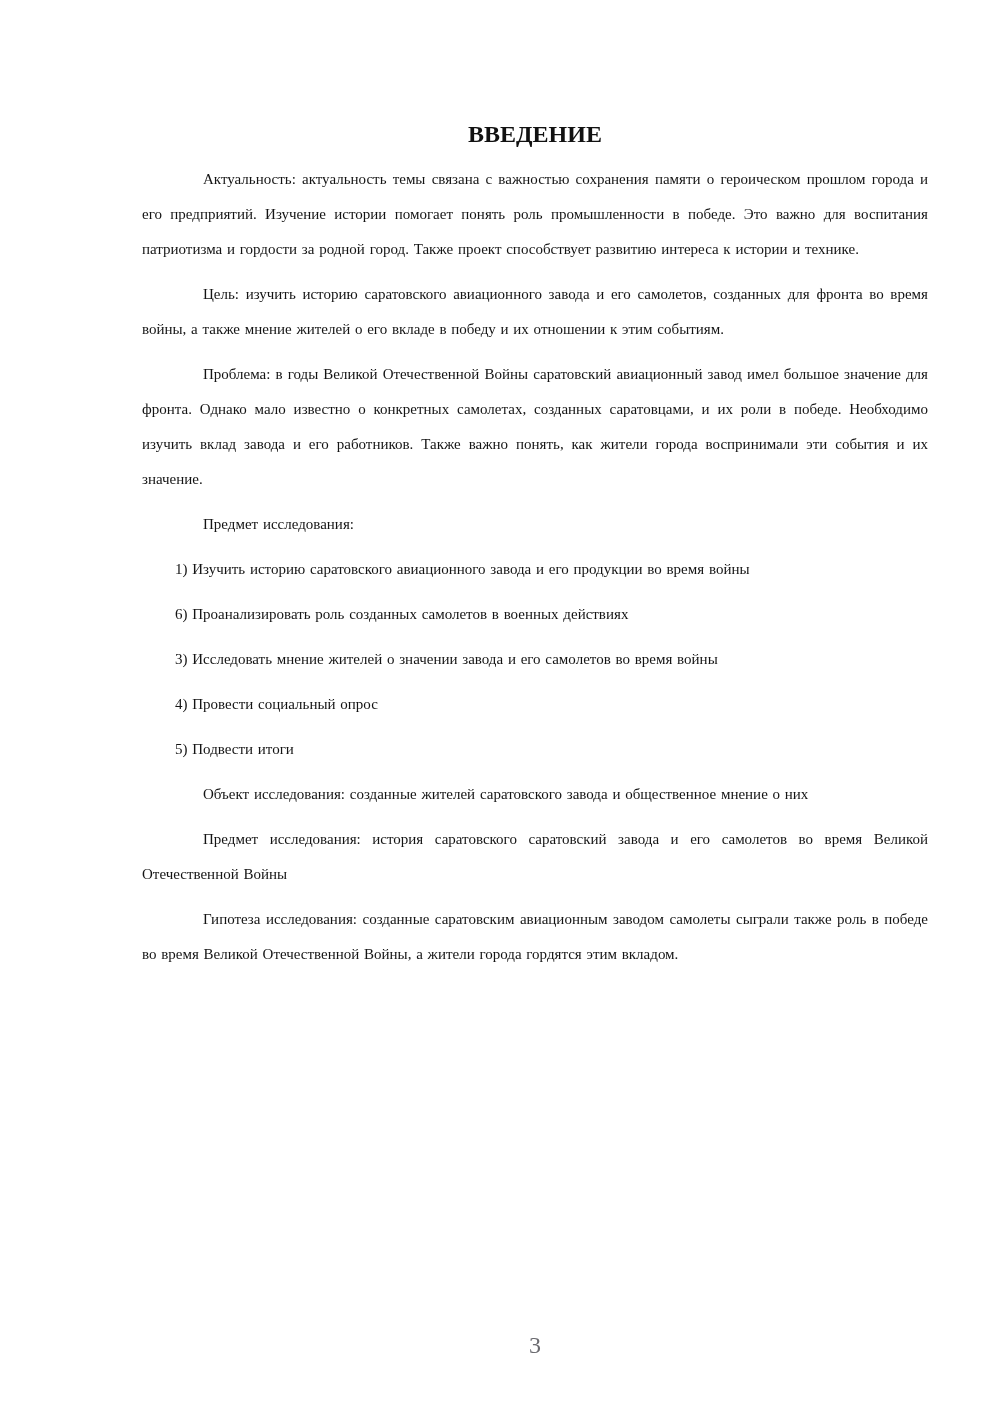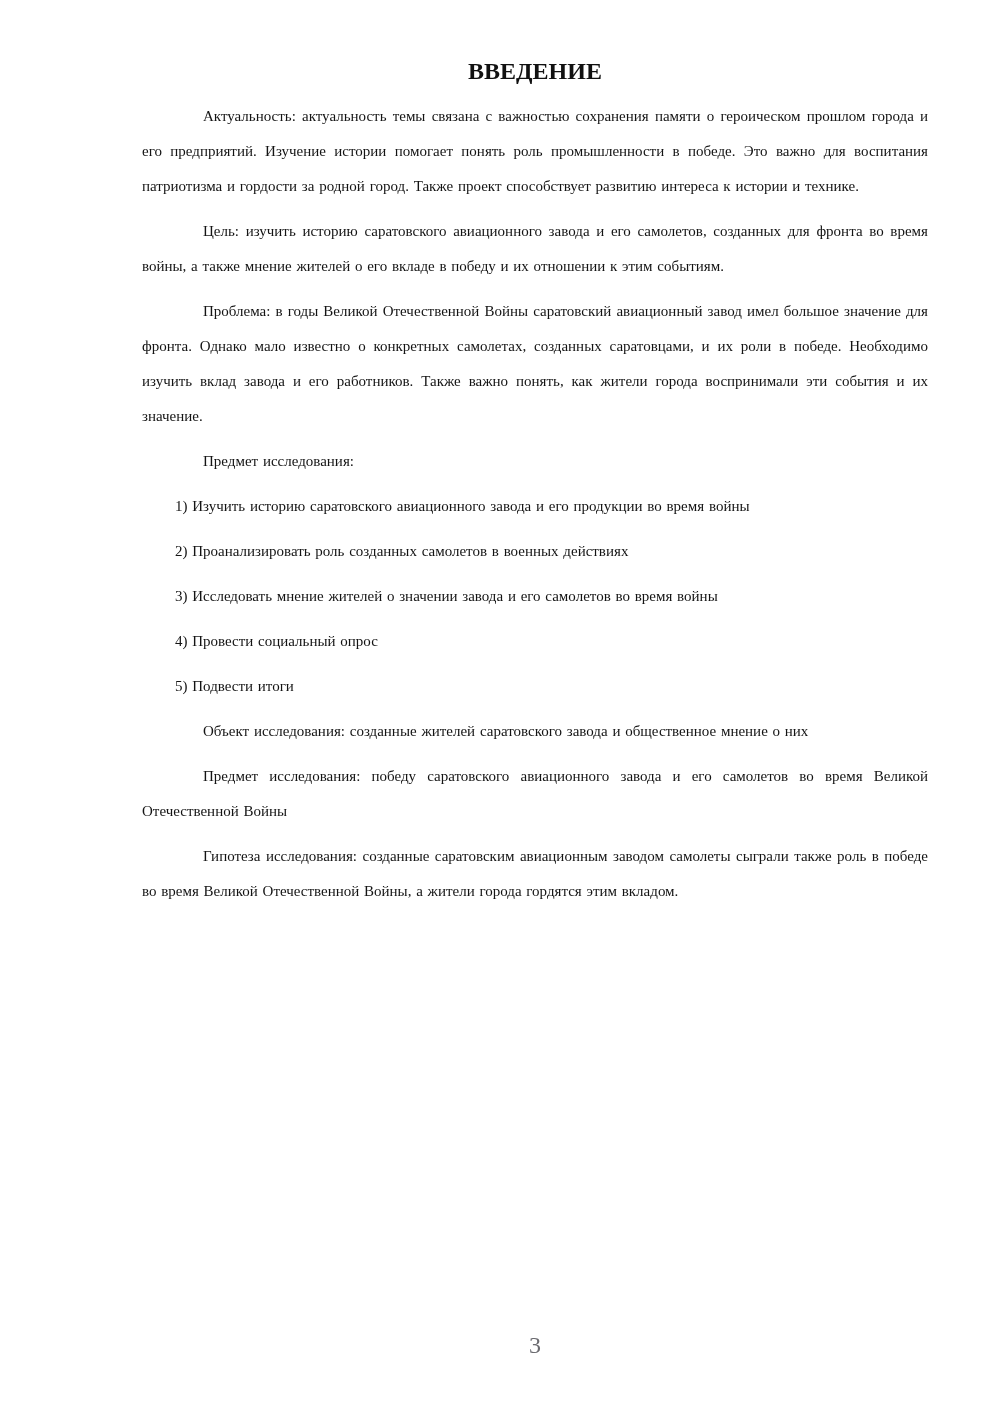--- a/index.html
+++ b/index.html
@@ -13,21 +13,21 @@
     color: #141414;
     font-family: "Liberation Serif", "DejaVu Serif", serif;
     position: relative;
     overflow: hidden;
   }
   .content {
     position: absolute;
     left: 142px;
     top: 0;
     width: 786px;
-    padding-top: 54px;
+    padding-top: 117px;
     font-family: Liberation Serif, serif;
   }
   .title {
     font-size: 24px;
     font-weight: bold;
     text-align: center;
     line-height: 35px;
     margin: 0;
     color: #111111;
   }
@@ -62,28 +62,28 @@
   <p class="para">Актуальность: актуальность темы связана с важностью сохранения памяти о героическом прошлом города и его предприятий. Изучение истории помогает понять роль промышленности в победе. Это важно для воспитания патриотизма и гордости за родной город. Также проект способствует развитию интереса к истории и технике.</p>
 
   <p class="para">Цель: изучить историю саратовского авиационного завода и его самолетов, созданных для фронта во время войны, а также мнение жителей о его вкладе в победу и их отношении к этим событиям.</p>
 
   <p class="para">Проблема: в годы Великой Отечественной Войны саратовский авиационный завод имел большое значение для фронта. Однако мало известно о конкретных самолетах, созданных саратовцами, и их роли в победе. Необходимо изучить вклад завода и его работников. Также важно понять, как жители города воспринимали эти события и их значение.</p>
 
   <p class="para">Предмет исследования:</p>
 
   <p class="para list">1) Изучить историю саратовского авиационного завода и его продукции во время войны</p>
 
-  <p class="para list">2) Проанализировать роль созданных самолетов в военных действиях</p>
+  <p class="para list">6) Проанализировать роль созданных самолетов в военных действиях</p>
 
   <p class="para list">3) Исследовать мнение жителей о значении завода и его самолетов во время войны</p>
 
   <p class="para list">4) Провести социальный опрос</p>
 
   <p class="para list">5) Подвести итоги</p>
 
   <p class="para">Объект исследования: созданные жителей саратовского завода и общественное мнение о них</p>
 
-  <p class="para">Предмет исследования: победу саратовского авиационного завода и его самолетов во время Великой Отечественной Войны</p>
+  <p class="para">Предмет исследования: история саратовского саратовский завода и его самолетов во время Великой Отечественной Войны</p>
 
   <p class="para">Гипотеза исследования: созданные саратовским авиационным заводом самолеты сыграли также роль в победе во время Великой Отечественной Войны, а жители города гордятся этим вкладом.</p>
 </div>
 
 <div class="page-number">3</div>
 
 </body></html>

